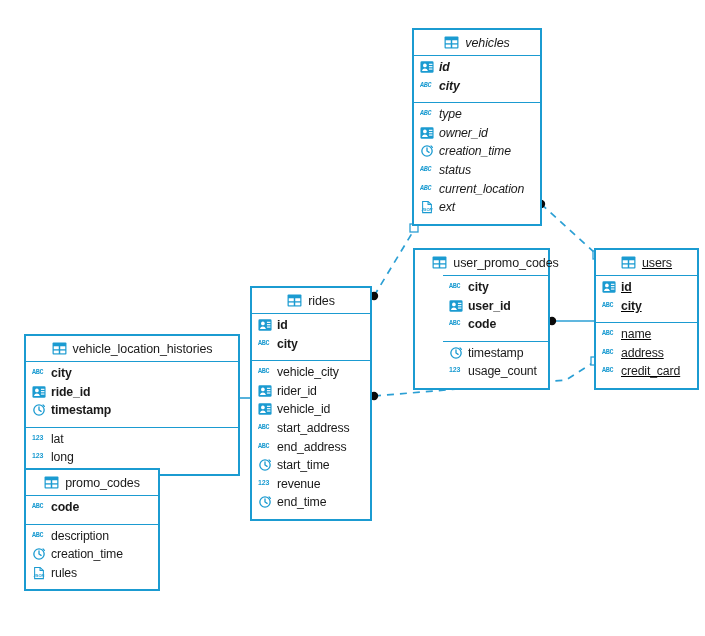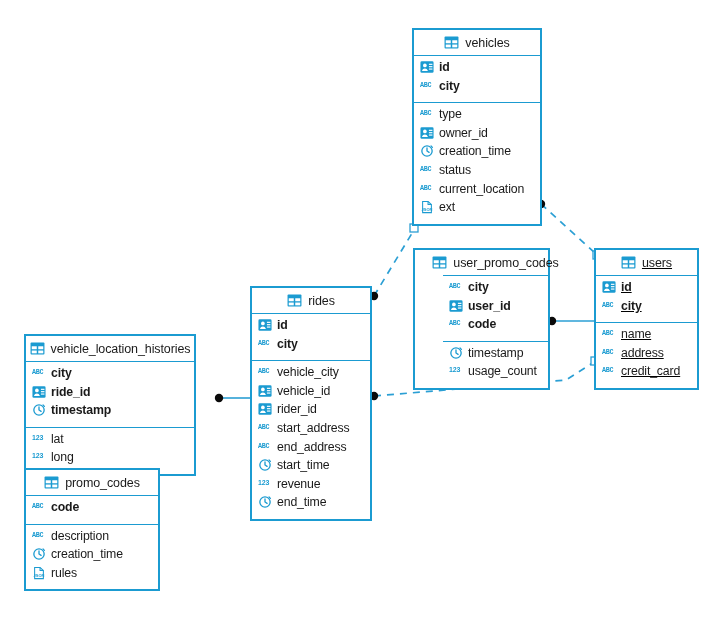--- a/index.html
+++ b/index.html
@@ -102,21 +102,21 @@
       </g>
       <g>
         <path d="M 218,398 L 250,398" fill="none" stroke="#2b9fd4" stroke-width="1.6"></path>
         <circle cx="219" cy="398" r="4.2" fill="#0a0a0a"></circle>
       </g>
       <g>
         <path d="M 551,321 L 594,321" fill="none" stroke="#2b9fd4" stroke-width="1.6"></path>
         <circle cx="552" cy="321" r="4.2" fill="#0a0a0a"></circle>
       </g>
     </svg>
-<div class="entity" style="left: 412px; top: 28px; width: 130px;">
+<div class="entity" style="left: 412px; top: 28px; width: 130px; font-style: italic;">
       <div class="ent-title">
         <span class="ic" style="width: 15px; height: 13px;">
           <svg width="15" height="13" viewBox="0 0 16 14">
             <rect x="0.5" y="0.5" width="15" height="13" rx="1" fill="#1b9bd1"></rect>
             <rect x="1.8" y="4.6" width="5.4" height="3.2" fill="#fff"></rect>
             <rect x="8.8" y="4.6" width="5.4" height="3.2" fill="#fff"></rect>
             <rect x="1.8" y="9.2" width="5.4" height="3.0" fill="#fff"></rect>
             <rect x="8.8" y="9.2" width="5.4" height="3.0" fill="#fff"></rect>
           </svg>
         </span>
@@ -382,34 +382,34 @@
           <span class="ic">
             <svg width="14" height="14" viewBox="0 0 16 16">
               <rect x="0.5" y="1.5" width="15" height="13" rx="1.5" fill="#1b9bd1"></rect>
               <circle cx="5.6" cy="6.2" r="2.1" fill="#fff"></circle>
               <path d="M2.2 12.6c0.5-2.1 1.9-3.0 3.4-3.0s2.9 0.9 3.4 3.0z" fill="#fff"></path>
               <rect x="10.2" y="4.3" width="4" height="1.3" fill="#fff"></rect>
               <rect x="10.2" y="7.0" width="4" height="1.3" fill="#fff"></rect>
               <rect x="10.2" y="9.7" width="4" height="1.3" fill="#fff"></rect>
             </svg>
           </span>
+          <span class="fname">rider_id</span>
+        </div>
+        <div class="field">
+          <span class="ic">
+            <svg width="14" height="14" viewBox="0 0 16 16">
+              <rect x="0.5" y="1.5" width="15" height="13" rx="1.5" fill="#1b9bd1"></rect>
+              <circle cx="5.6" cy="6.2" r="2.1" fill="#fff"></circle>
+              <path d="M2.2 12.6c0.5-2.1 1.9-3.0 3.4-3.0s2.9 0.9 3.4 3.0z" fill="#fff"></path>
+              <rect x="10.2" y="4.3" width="4" height="1.3" fill="#fff"></rect>
+              <rect x="10.2" y="7.0" width="4" height="1.3" fill="#fff"></rect>
+              <rect x="10.2" y="9.7" width="4" height="1.3" fill="#fff"></rect>
+            </svg>
+          </span>
           <span class="fname">vehicle_id</span>
-        </div>
-        <div class="field">
-          <span class="ic">
-            <svg width="14" height="14" viewBox="0 0 16 16">
-              <rect x="0.5" y="1.5" width="15" height="13" rx="1.5" fill="#1b9bd1"></rect>
-              <circle cx="5.6" cy="6.2" r="2.1" fill="#fff"></circle>
-              <path d="M2.2 12.6c0.5-2.1 1.9-3.0 3.4-3.0s2.9 0.9 3.4 3.0z" fill="#fff"></path>
-              <rect x="10.2" y="4.3" width="4" height="1.3" fill="#fff"></rect>
-              <rect x="10.2" y="7.0" width="4" height="1.3" fill="#fff"></rect>
-              <rect x="10.2" y="9.7" width="4" height="1.3" fill="#fff"></rect>
-            </svg>
-          </span>
-          <span class="fname">rider_id</span>
         </div>
         <div class="field">
           <span class="ic">
             <svg width="16" height="11" viewBox="0 0 26 12">
               <text x="0" y="10" font-family="'Liberation Mono',monospace" font-size="11" font-weight="bold" fill="#1b9bd1" letter-spacing="-0.4">ABC</text>
             </svg>
           </span>
           <span class="fname">start_address</span>
         </div>
         <div class="field">
@@ -443,21 +443,21 @@
             <svg width="14" height="14" viewBox="0 0 16 16">
               <path d="M8 2.1a5.9 5.9 0 1 1 0 11.8A5.9 5.9 0 0 1 8 2.1z" fill="none" stroke="#1b9bd1" stroke-width="1.5"></path>
               <path d="M8 4.6V8l2.4 1.6" fill="none" stroke="#1b9bd1" stroke-width="1.5" stroke-linecap="round"></path>
               <path d="M12.6 2.2l1.6 1.6" stroke="#1b9bd1" stroke-width="1.4" stroke-linecap="round"></path>
             </svg>
           </span>
           <span class="fname">end_time</span>
         </div>
       </div>
     </div>
-    <div class="entity" style="left: 24px; top: 334px; width: 172px;">
+    <div class="entity" style="left: 24px; top: 334px; width: 216px;">
       <div class="ent-title">
         <span class="ic" style="width: 15px; height: 13px;">
           <svg width="15" height="13" viewBox="0 0 16 14">
             <rect x="0.5" y="0.5" width="15" height="13" rx="1" fill="#1b9bd1"></rect>
             <rect x="1.8" y="4.6" width="5.4" height="3.2" fill="#fff"></rect>
             <rect x="8.8" y="4.6" width="5.4" height="3.2" fill="#fff"></rect>
             <rect x="1.8" y="9.2" width="5.4" height="3.0" fill="#fff"></rect>
             <rect x="8.8" y="9.2" width="5.4" height="3.0" fill="#fff"></rect>
           </svg>
         </span>

